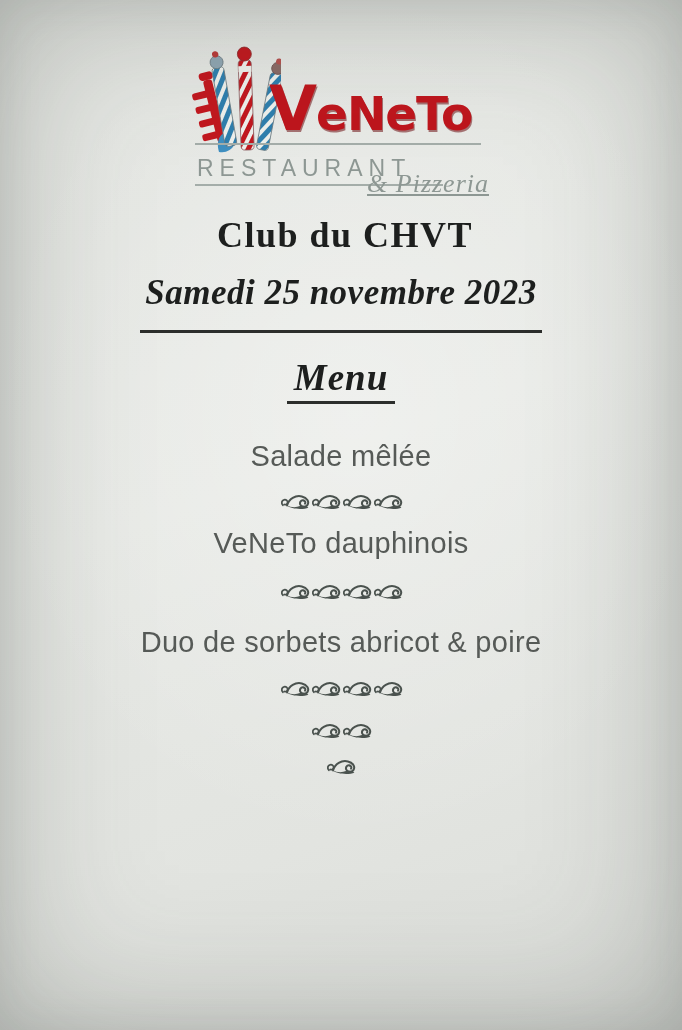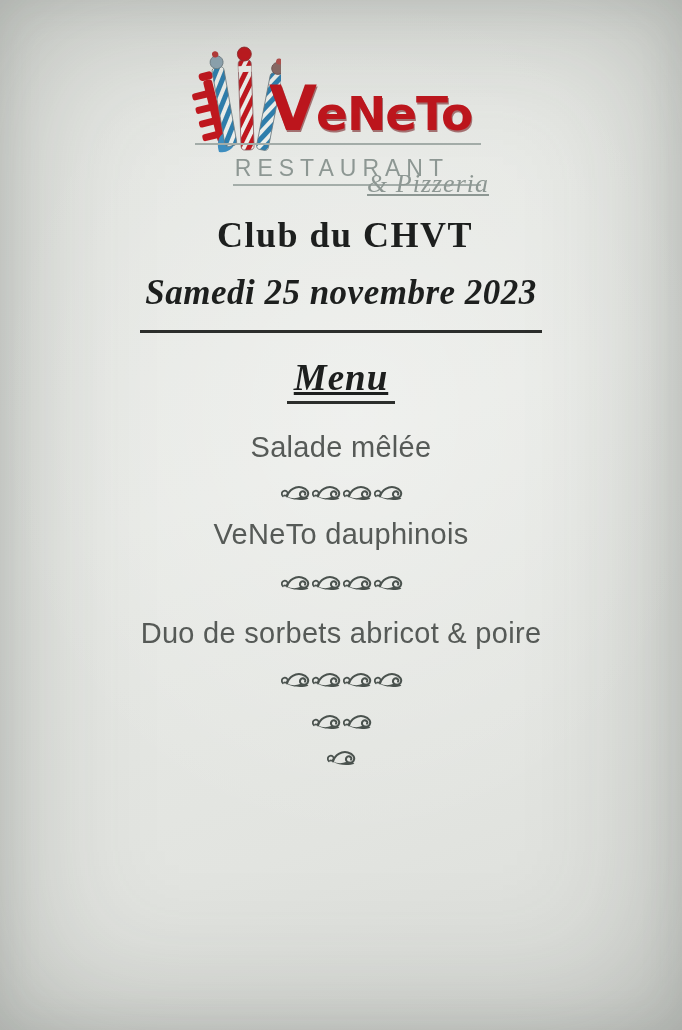--- a/index.html
+++ b/index.html
@@ -9,21 +9,21 @@
     background:
       radial-gradient(ellipse 90% 70% at 52% 40%, rgba(255,255,255,.35) 0%, rgba(255,255,255,0) 60%),
       linear-gradient(160deg,#e3e5e1 0%,#e7e9e5 45%,#e2e4e0 75%,#dbdDD9 100%);
     background-color:#e5e7e3;
   }
   .vignette{position:absolute;inset:0;pointer-events:none;z-index:5;
     box-shadow:inset 0 0 150px rgba(52,58,54,.30), inset 0 0 45px rgba(52,58,54,.10);}
   .page{position:relative;width:100%;height:100%;text-align:center;z-index:1;}
 
   
-  .logo{position:relative;width:292px;height:142px;margin:44px auto 0;text-align:right;}
+  .logo{position:relative;width:292px;height:142px;margin:44px auto 0;text-align:left;}
   .poles{position:absolute;left:-6px;top:0;}
   .brand{
     position:absolute;left:74px;top:34px;display:block;
     font-family:"DejaVu Sans",sans-serif;font-weight:bold;
     font-size:47px;line-height:1;color:var(--brand,#bf161d);
     letter-spacing:-1px;text-shadow:1px 1.5px 0 rgba(110,14,18,.55);
   }
   .brand::first-letter{font-size:1.32em;}
   .resto-block{position:absolute;left:0;bottom:0;width:286px;}
   .resto-row{position:relative;border-top:2px solid #a4ada9;padding-top:11px;}
@@ -37,26 +37,26 @@
     font-family:"Liberation Serif",serif;font-style:italic;
     font-size:26px;color:var(--gray,#8d9793);letter-spacing:1px;text-decoration:underline;
   }
 
   
   h1,h2,h3{font-family:"Liberation Serif",serif;color:var(--head,#1d1f1e);margin:0;}
   h1{margin-top:28px;font-size:36px;font-weight:bold;letter-spacing:1.5px;padding-left:8px;}
   h2{display:table;margin:17px auto 0;font-size:35px;font-weight:bold;font-style:italic;
      border-bottom:3px solid #2c2e2c;padding:0 5px 17px;letter-spacing:.5px;}
   h3{display:table;margin:23px auto 0;font-size:37px;font-weight:bold;font-style:italic;
-     border-bottom:3px solid #2c2e2c;padding:0 7px 2px;letter-spacing:1px;text-decoration:underline;}
+     border-bottom:3px solid #2c2e2c;padding:0 7px 2px;letter-spacing:1px;}
 
   
   .dish{margin:0;font-size:29px;line-height:34px;color:var(--dish,#565a57);
         font-weight:300;letter-spacing:.3px;}
-  .mt26{margin-top:26px}.mt24{margin-top:24px}.mt22{margin-top:22px}.mt21{margin-top:21px}
+  .mt26{margin-top:35px}.mt24{margin-top:24px}.mt22{margin-top:22px}.mt21{margin-top:21px}
   .mt20{margin-top:20px}.mt19{margin-top:19px}.mt18{margin-top:18px}
   .mt14{margin-top:14px}.mt13{margin-top:13px}
 
   
   .orn-row{display:flex;justify-content:center;gap:1px;height:22px;color:var(--orn,#4a524e);}
   .orn-row svg{display:block;}
 </style>
 </head>
 <body style="--brand: #bf161d; --gray: #8d9793; --orn: #4a524e; --dish: #565a57; --head: #1d1f1e;">
 

